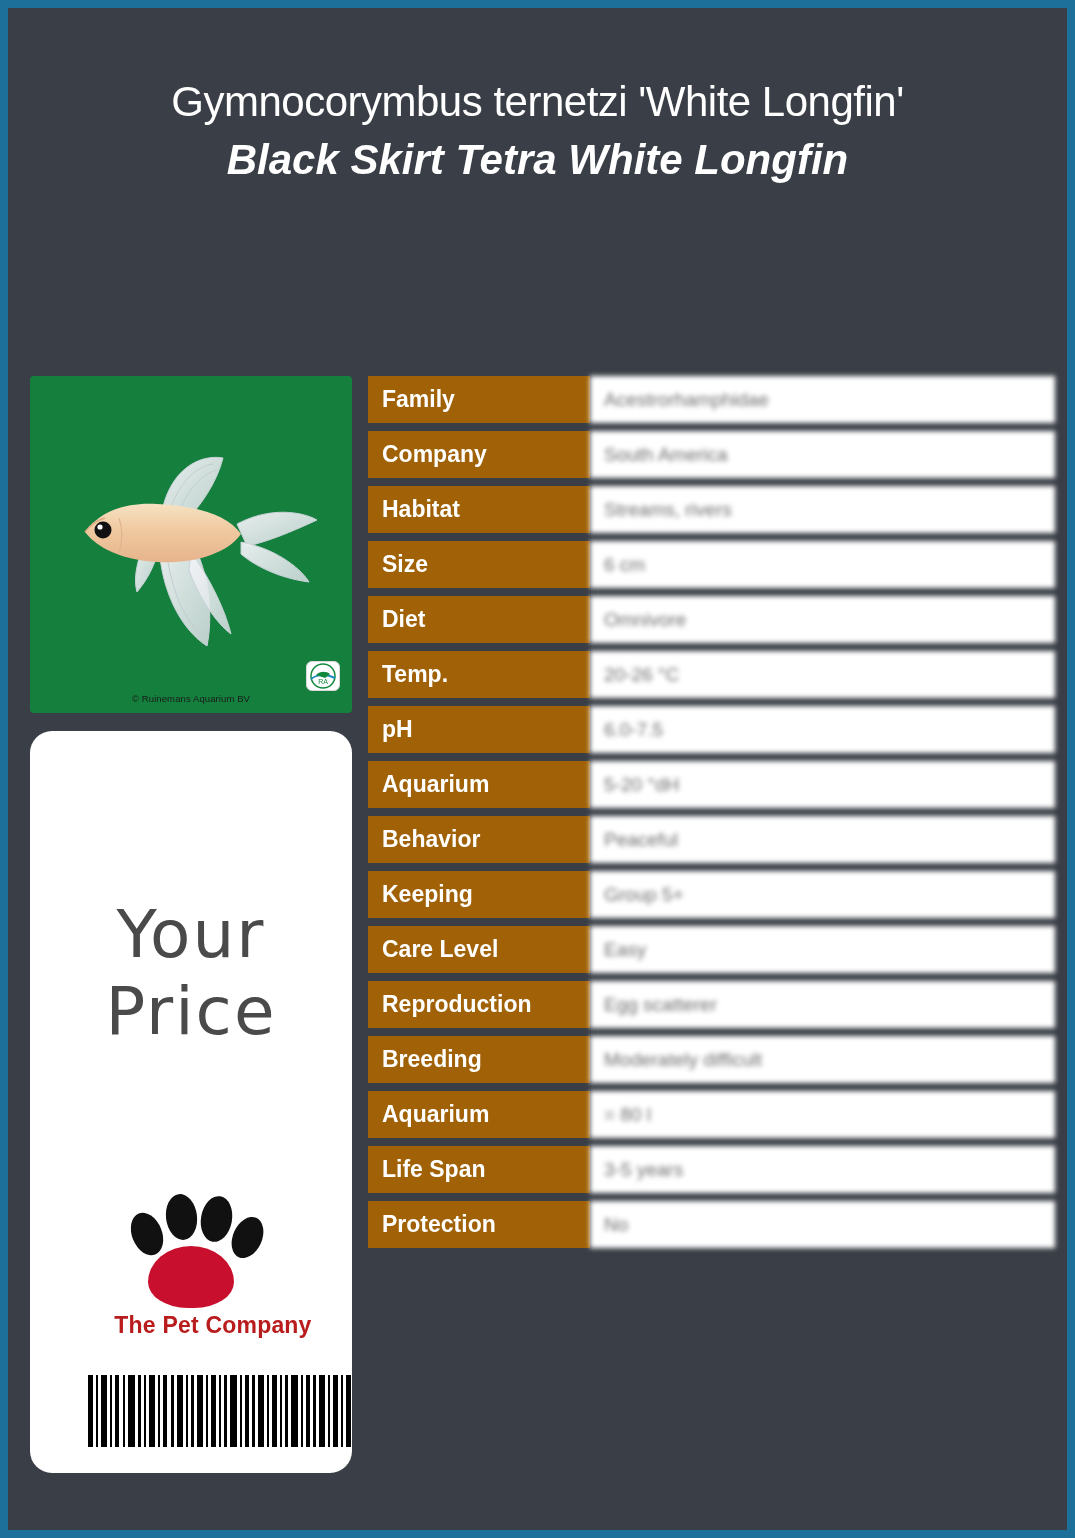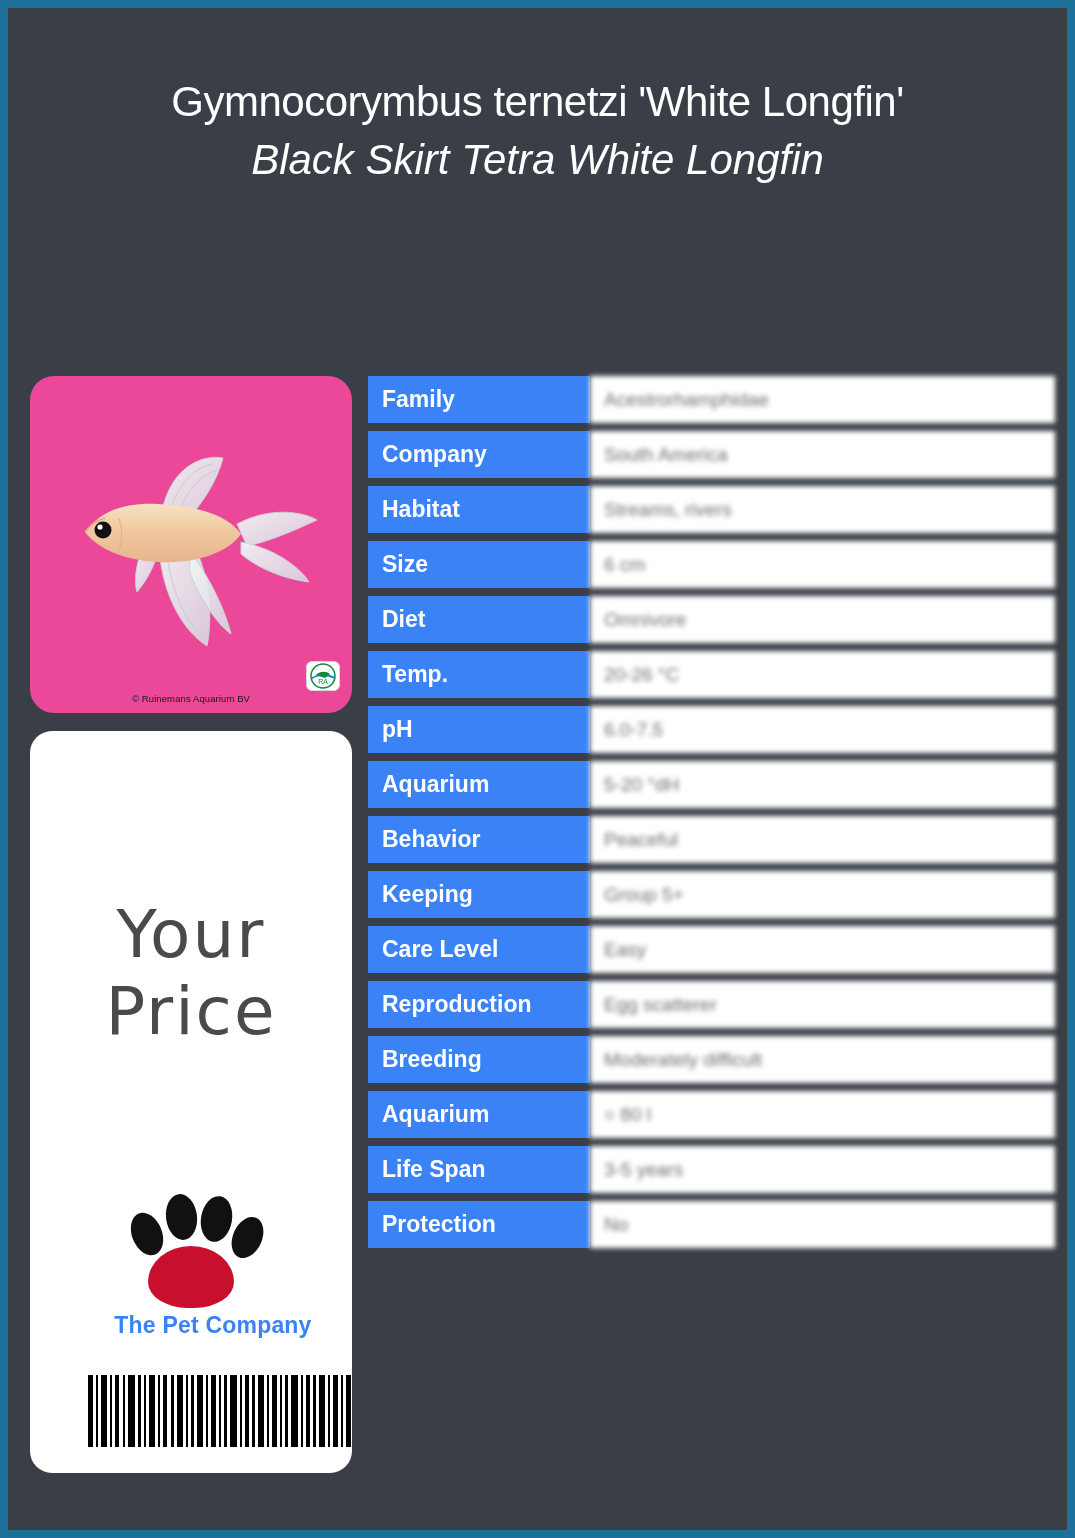--- a/index.html
+++ b/index.html
@@ -34,21 +34,21 @@
     color: #ffffff;
     font-size: 42px;
     font-weight: normal;
     letter-spacing: -0.5px;
     white-space: nowrap;
   }
   .common-name {
     color: #ffffff;
     font-size: 42px;
     font-style: italic;
-    font-weight: normal;
+    font-weight: bold;
     margin-top: 10px;
     white-space: nowrap;
   }
 
   
   .body-area {
     position: absolute;
     top: 368px;
     left: 0;
     right: 0;
@@ -64,22 +64,22 @@
   .right-col {
     flex: 1 1 auto;
     padding-right: 12px;
   }
 
   
   .photo-panel {
     position: relative;
     width: 322px;
     height: 337px;
-    background: #ec4899;
-    border-radius: 24px;
+    background: #15803d;
+    border-radius: 4px;
     overflow: hidden;
   }
   .fish-wrap {
     position: absolute;
     inset: 0;
     display: flex;
     align-items: center;
     justify-content: center;
   }
   .credit {
@@ -151,21 +151,21 @@
     position: absolute;
     width: 86px;
     height: 62px;
     left: 32px;
     top: 60px;
     background: #c8102e;
     border-radius: 50% 50% 46% 46% / 58% 58% 42% 42%;
   }
   .brand {
     margin-top: 6px;
-    color: #3b82f6;
+    color: #b91c1c;
     font-size: 23px;
     font-weight: bold;
     letter-spacing: 0.2px;
     padding-left: 44px;
   }
   .barcode {
     position: absolute;
     left: 56px;
     bottom: 26px;
     width: 268px;
@@ -177,21 +177,21 @@
 
   
   .spec-row {
     display: flex;
     align-items: stretch;
     margin-bottom: 8px;
     height: 47px;
   }
   .spec-label {
     flex: 0 0 222px;
-    background: #3b82f6;
+    background: #a16207;
     color: #ffffff;
     font-size: 23px;
     font-weight: bold;
     display: flex;
     align-items: center;
     padding-left: 14px;
   }
   .spec-value {
     flex: 1 1 auto;
     background: #ffffff;

